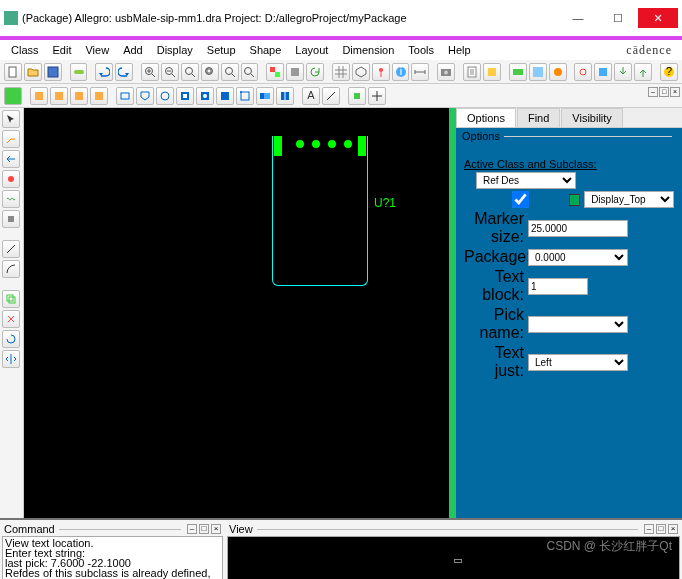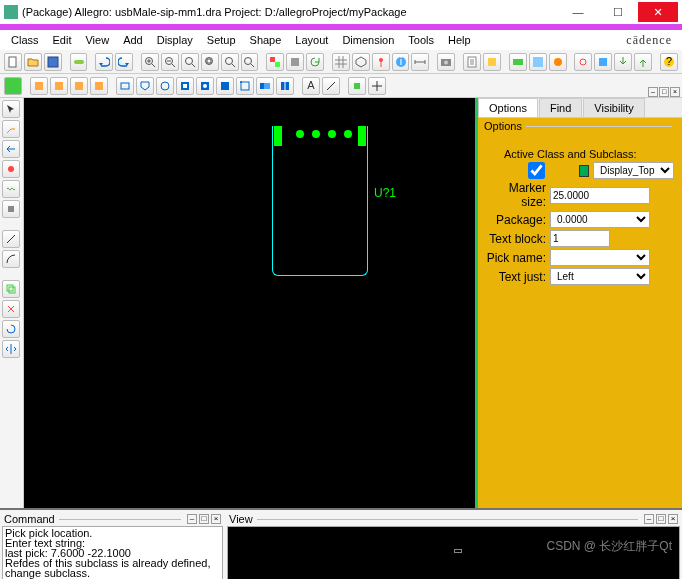--- a/index.html
+++ b/index.html
@@ -1,47 +1,47 @@
 <!DOCTYPE html>
 <html><head>
 <meta charset="utf-8">
 <style>
 * { margin: 0; padding: 0; box-sizing: border-box; font-family: "Segoe UI", Tahoma, sans-serif; font-size: 11px; }
 body { width: 682px; height: 579px; background: #f0f0f0; overflow: hidden; }
-.titlebar { background: #fff; height: 30px; display: flex; align-items: center; padding: 0 4px; border-bottom: 6px solid #d946ef; }
+.titlebar { background: #fff; height: 40px; display: flex; align-items: center; padding: 0 4px; border-bottom: 4px solid #d946ef; }
 .titlebar .icon { width: 14px; height: 14px; background: #4a8; margin-right: 4px; }
 .titlebar .title { flex: 1; color: #000; font-size: 11px; }
 .titlebar .ctrl { width: 40px; height: 20px; display: flex; align-items: center; justify-content: center; color: #333; }
 .titlebar .close { background: #e81123; color: #fff; }
 .menubar { background: #fff; height: 20px; display: flex; align-items: center; padding: 0 4px; }
 .menubar .item { padding: 2px 7px; color: #000; }
 .menubar .brand { margin-left: auto; font-family: serif; font-size: 12px; letter-spacing: 1px; color: #333; padding-right: 6px; }
 .toolbar { background: #f4f4f4; height: 24px; display: flex; align-items: center; padding: 2px 4px; border-bottom: 1px solid #ccc; gap: 2px; }
 .tbtn { width: 18px; height: 18px; border: 1px solid #bbb; background: linear-gradient(#fff,#e8e8e8); border-radius: 2px; display: flex; align-items: center; justify-content: center; }
 .tbtn svg { width: 12px; height: 12px; }
 .sep { width: 4px; }
 .workspace { display: flex; height: 410px; }
 .lefttools { width: 24px; background: #f4f4f4; display: flex; flex-direction: column; gap: 2px; padding: 2px; border-right: 1px solid #ccc; }
 .canvas { flex: 1; background: #000; position: relative; background-image: radial-gradient(#222 0.5px, transparent 0.5px); background-size: 4px 4px; }
 .pcb-outline { position: absolute; left: 248px; top: 28px; width: 96px; height: 150px; border: 1px solid #0ff; border-radius: 0 0 6px 6px; border-top: none; }
 .pad { position: absolute; background: #0f0; }
 .pad.sq { width: 8px; height: 20px; }
 .pad.rd { width: 8px; height: 8px; border-radius: 50%; }
 .refdes { position: absolute; left: 350px; top: 88px; color: #0f0; font-size: 12px; }
-.rightpanel { width: 207px; background: #eab308; border-left: 3px solid #22c55e; display: flex; flex-direction: column; }
+.rightpanel { width: 233px; background: #0369a1; border-left: 7px solid #22c55e; display: flex; flex-direction: column; }
 .tabs { display: flex; background: #eee; border-bottom: 1px solid #ccc; }
 .tab { padding: 3px 10px; background: #e4e4e4; border: 1px solid #ccc; border-bottom: none; margin-right: 1px; }
 .tab.active { background: #fff; }
 .panel-hdr { padding: 2px 6px; display: flex; align-items: center; }
 .panel-hdr .line { flex: 1; border-top: 1px solid #ccc; margin: 0 4px; }
 .panel-body { padding: 8px; }
-.panel-body .lbl { color: #000; margin: 6px 18px 2px; }
+.panel-body .lbl { color: #000; margin: 6px 0 2px; text-decoration: underline; }
 .panel-body select, .panel-body input { width: 100px; height: 17px; border: 1px solid #aaa; font-size: 10px; padding: 0 2px; background: #fff; }
 .row { display: flex; align-items: center; margin: 2px 0; gap: 4px; }
-.row .rlbl { width: 60px; text-align: right; font-size: 12px; }
+.row .rlbl { width: 60px; text-align: right; font-size: 16px; }
 .colorbox { width: 12px; height: 12px; background: #0a5; border: 1px solid #333; }
 .bottom { display: flex; height: 78px; border-top: 2px solid #737373; }
 .cmdpanel, .viewpanel { background: #f4f4f4; padding: 2px; }
 .cmdpanel { width: 225px; }
 .viewpanel { flex: 1; }
 .panel-title { display: flex; align-items: center; padding: 1px 2px; }
 .panel-title .line { flex: 1; border-top: 1px solid #bbb; margin: 0 4px; }
 .panel-title .pbtn { width: 10px; height: 10px; border: 1px solid #999; margin-left: 2px; font-size: 8px; text-align: center; line-height: 8px; }
 .cmdtext { background: #fff; border: 1px solid #aaa; height: 58px; overflow: hidden; padding: 1px 2px; font-size: 9px; line-height: 10px; }
 .viewbox { background: #000; border: 1px solid #aaa; height: 58px; position: relative; }
@@ -452,20 +452,23 @@
       <span>Options</span>
       <div class="line"></div>
     </div>
     <div class="winbtns">
       <div class="pbtn">–</div>
       <div class="pbtn">□</div>
       <div class="pbtn">×</div>
     </div>
     <div class="panel-body">
       <div class="lbl">Active Class and Subclass:</div>
+      <div class="row" style="margin-left:12px">
+        <select><option>Ref Des</option></select>
+      </div>
       <div class="row" style="margin-left:12px">
         <input type="checkbox" checked="" style="">
         <div class="colorbox"></div>
         <select><option>Display_Top</option></select>
       </div>
       <div class="row">
           <span class="rlbl">Marker size:</span>
           <input value="25.0000" style="">
         </div>
       <div class="row">
@@ -491,21 +494,21 @@
 <div class="bottom">
   <div class="cmdpanel">
     <div class="panel-title">
       <span>Command</span>
       <div class="line"></div>
       <div class="pbtn">–</div>
       <div class="pbtn">□</div>
       <div class="pbtn">×</div>
     </div>
     <div class="cmdtext">
-      <div>Pick pick location.</div>
+      <div>View text location.</div>
       <div>Enter text string:</div>
       <div>last pick: 7.6000 -22.1000</div>
       <div>Refdes of this subclass is already defined, change subclass.</div>
 
     </div>
   </div>
   <div class="viewpanel">
     <div class="panel-title">
       <span>View</span>
       <div class="line"></div>

